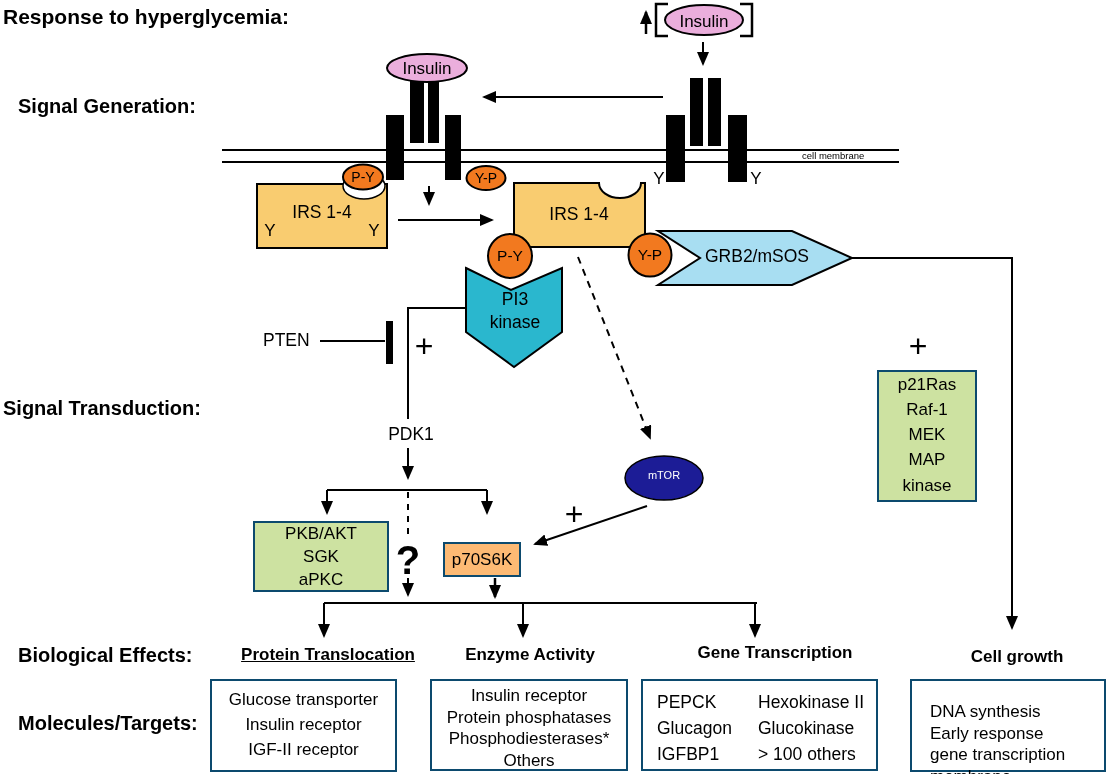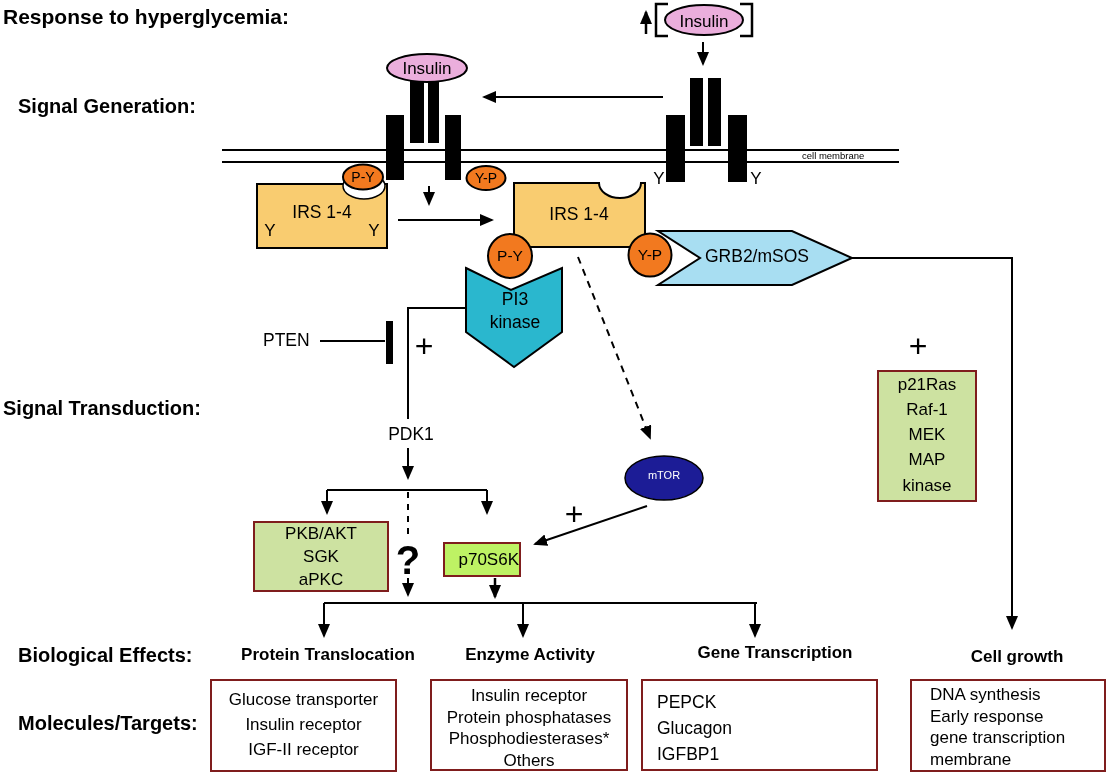--- a/index.html
+++ b/index.html
@@ -2,21 +2,21 @@
 <html><head>
 <meta charset="utf-8">
 <style>
   html,body{margin:0;padding:0;background:#fff;}
   .stage{position:relative;width:1110px;height:774px;background:#ffffff;
          font-family:"Liberation Sans",sans-serif;color:#000;overflow:hidden;}
   .stage svg{position:absolute;left:0;top:0;}
   .t{position:absolute;line-height:1;white-space:nowrap;}
   .c{transform:translateX(-50%);}
   .b{font-weight:bold;}
-  .box{position:absolute;border:2px solid #7f1d1d;box-sizing:border-box;background:#fff;}
+  .box{position:absolute;border:2px solid #0c4a6e;box-sizing:border-box;background:#fff;}
   .ctr{text-align:center;}
   .line17{font-size:17px;}
   .greenbox{display:flex;flex-direction:column;justify-content:center;}
   .cols{display:flex;}
   .col > div{line-height:26px;font-size:17.5px;}
   .wht{color:#fff;}
 </style>
 </head>
 <body>
 
@@ -127,33 +127,33 @@
   <div class="t c" style="left:411px;top:426px;font-size:17.5px;">PDK1</div>
   <div class="t c b" style="left:408px;top:540px;font-size:40px;">?</div>
   <div class="t c wht" style="left:664px;top:470px;font-size:11px;">mTOR</div>
 
   <div class="box greenbox ctr" style="left: 253px; top: 521px; width: 136px; height: 71px; background: rgb(205, 226, 161);">
     <div class="line17" style="line-height:23px;">PKB/AKT</div>
     <div class="line17" style="line-height:23px;">SGK</div>
     <div class="line17" style="line-height:23px;">aPKC</div>
   </div>
 
-  <div class="box greenbox ctr" style="left: 443px; top: 542px; width: 78px; height: 35px; background: #bef264; text-align: right;">
+  <div class="box greenbox ctr" style="left: 443px; top: 542px; width: 78px; height: 35px; background: #fdba74;">
     <div class="line17">p70S6K</div>
   </div>
 
   <div class="box greenbox ctr" style="left: 877px; top: 370px; width: 100px; height: 132px; background: rgb(205, 226, 161);">
     <div class="line17" style="line-height:25px;">p21Ras</div>
     <div class="line17" style="line-height:25px;">Raf-1</div>
     <div class="line17" style="line-height:25px;">MEK</div>
     <div class="line17" style="line-height:25px;">MAP</div>
     <div class="line17" style="line-height:28px;">kinase</div>
   </div>
 
-  <div class="t c b" style="left:328px;top:646px;font-size:17px;">Protein Translocation</div>
+  <div class="t c b" style="left:328px;top:646px;font-size:17px;text-decoration:underline;">Protein Translocation</div>
   <div class="t c b" style="left:530px;top:646px;font-size:17px;">Enzyme Activity</div>
   <div class="t c b" style="left:775px;top:644px;font-size:17px;">Gene Transcription</div>
   <div class="t c b" style="left:1017px;top:648px;font-size:17px;">Cell growth</div>
 
   <div class="box ctr" style="left:210px;top:679px;width:187px;height:93px;padding-top:6px;">
     <div class="line17" style="line-height:25px;">Glucose transporter</div>
     <div class="line17" style="line-height:25px;">Insulin receptor</div>
     <div class="line17" style="line-height:25px;">IGF-II receptor</div>
   </div>
 
@@ -163,22 +163,27 @@
     <div class="line17" style="line-height:21.5px;">Phosphodiesterases*</div>
     <div class="line17" style="line-height:21.5px;">Others</div>
   </div>
 
   <div class="box cols" style="left:641px;top:679px;width:237px;height:92px;padding:8px 0 0 14px;">
     <div class="col" style="width:101px;">
       <div>PEPCK</div>
       <div>Glucagon</div>
       <div>IGFBP1</div>
     </div>
+    <div class="col">
+      <div>Hexokinase II</div>
+      <div>Glucokinase</div>
+      <div>&gt; 100 others</div>
+    </div>
   </div>
 
-  <div class="box" style="left:910px;top:679px;width:196px;height:93px;padding:3px 0 0 18px;text-align:left;">
+  <div class="box" style="left:910px;top:679px;width:196px;height:93px;padding:20px 0 0 18px;text-align:left;">
     <div class="line17" style="line-height:21.5px;">DNA synthesis</div>
     <div class="line17" style="line-height:21.5px;">Early response</div>
     <div class="line17" style="line-height:21.5px;">gene transcription</div>
     <div class="line17" style="line-height:21.5px;">membrane</div>
   </div>
 
 </div>
 
 </body></html>

